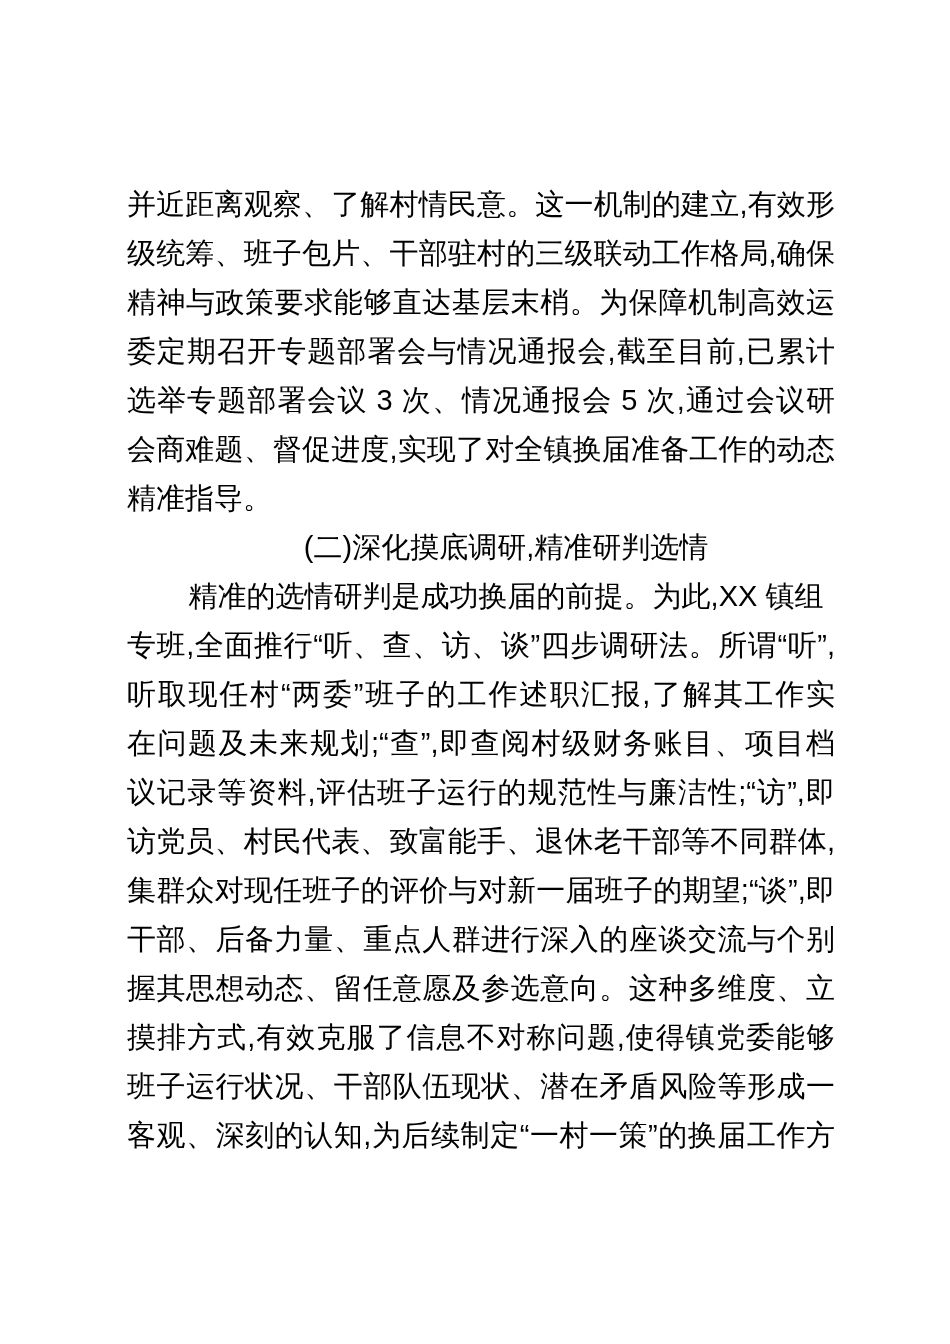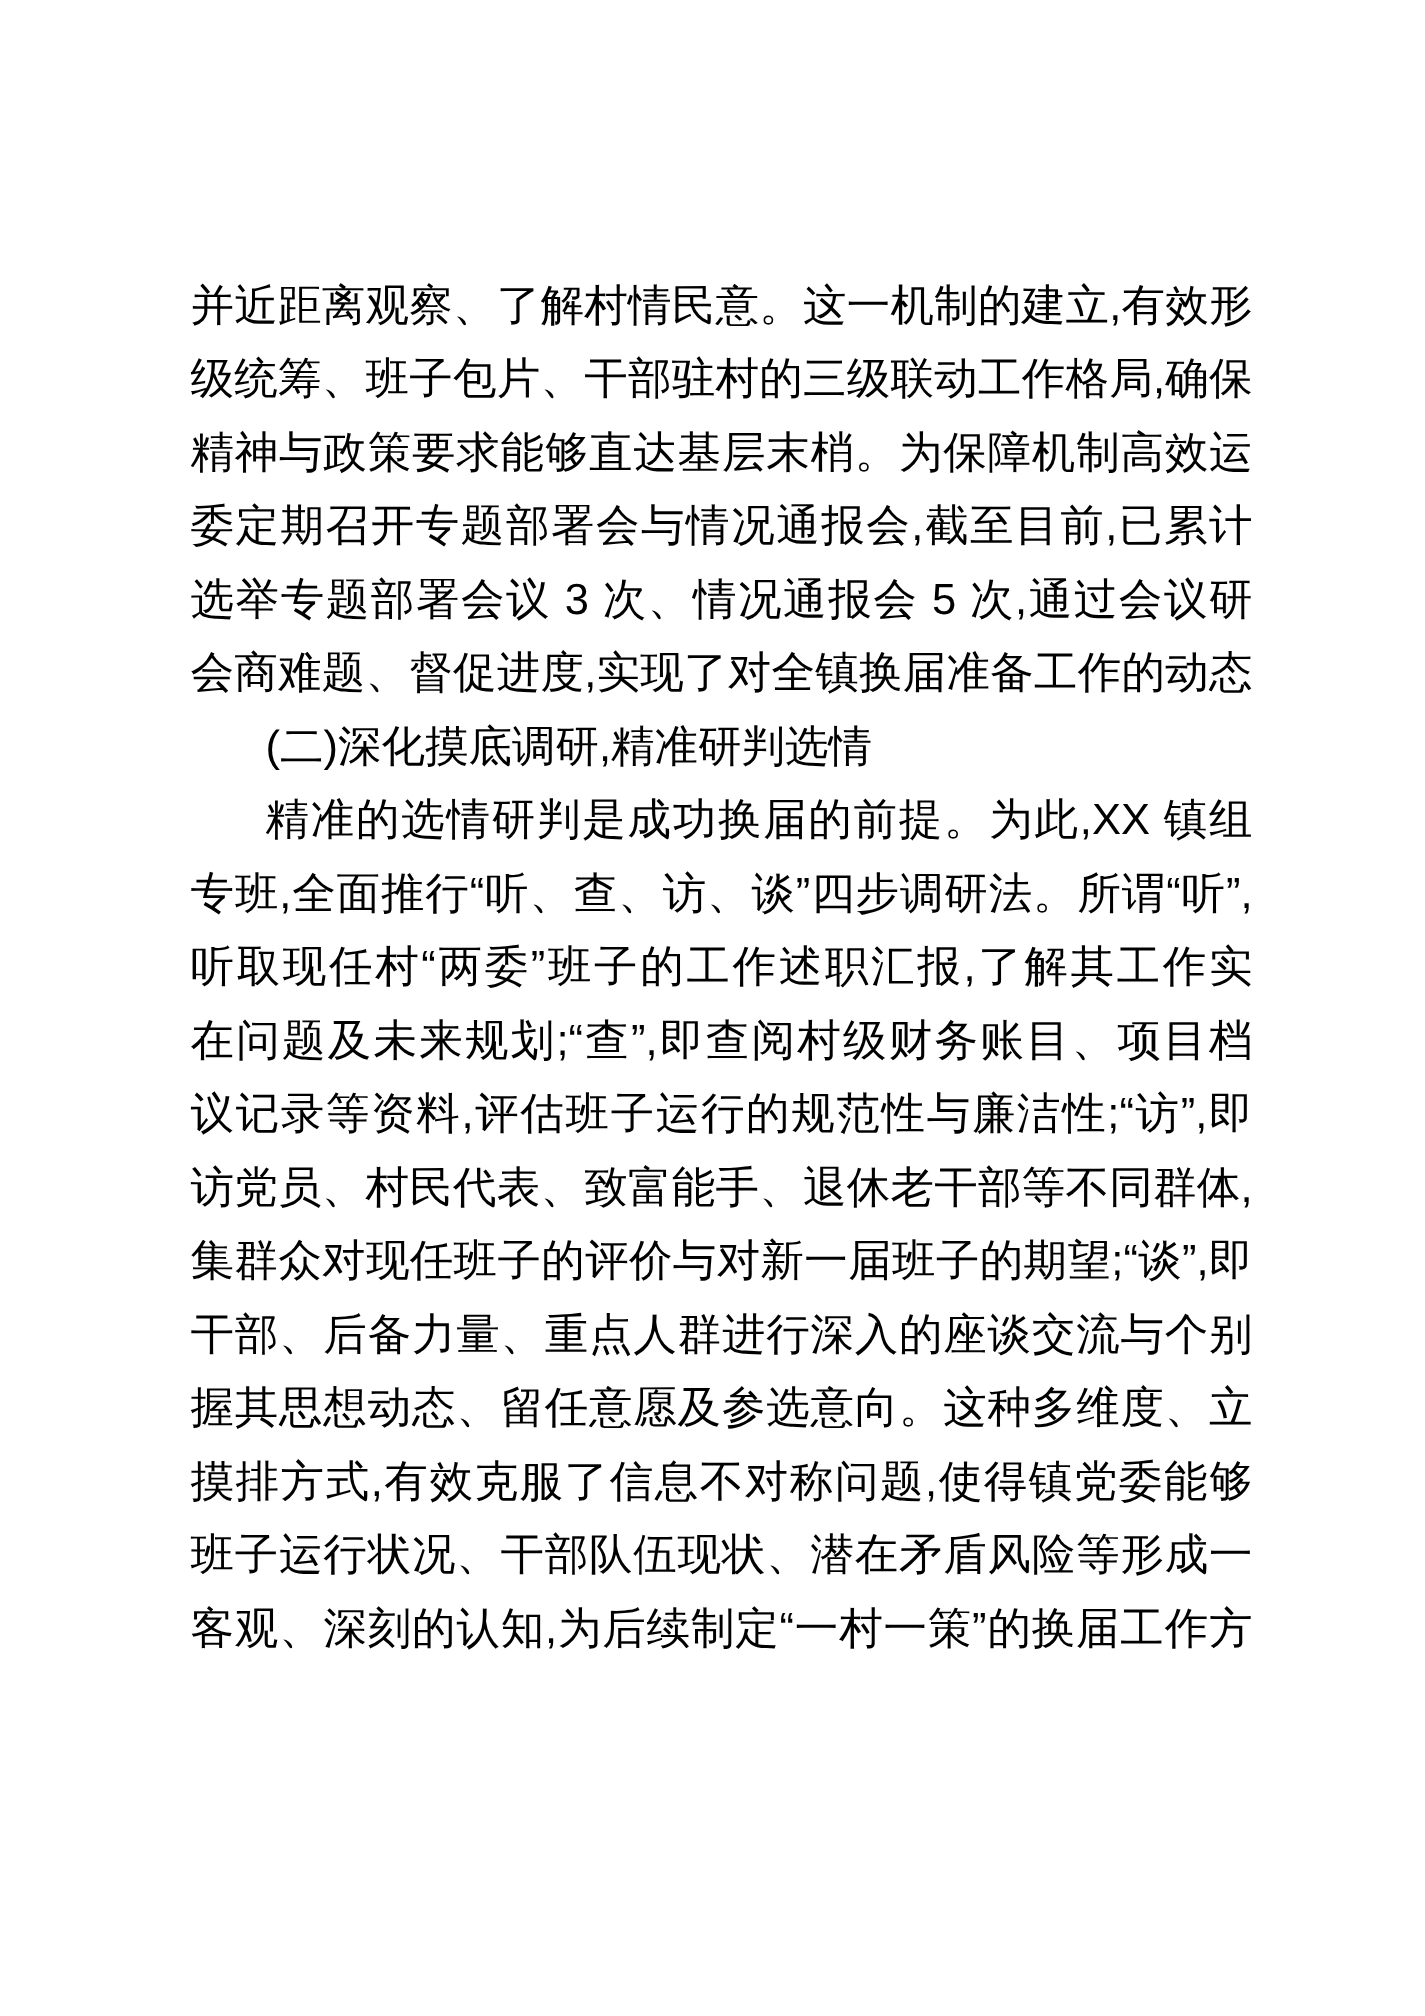--- a/index.html
+++ b/index.html
@@ -34,33 +34,35 @@
     overflow: hidden;
   }
   
   .j {
     text-align: justify;
     text-align-last: justify;
   }
   
   .ind {
     text-indent: 50px;
+    text-align: center;
   }
 </style>
 </head>
 <body>
 
 <div class="doc-page">
   <div class="text-block">
     <div class="ln j">并近距离观察、了解村情民意。这一机制的建立,有效形成了镇</div>
     <div class="ln j">级统筹、班子包片、干部驻村的三级联动工作格局,确保了上级</div>
     <div class="ln j">精神与政策要求能够直达基层末梢。为保障机制高效运转,镇党</div>
     <div class="ln j">委定期召开专题部署会与情况通报会,截至目前,已累计召开换届</div>
     <div class="ln j">选举专题部署会议 3 次、情况通报会 5 次,通过会议研判选情、</div>
     <div class="ln j">会商难题、督促进度,实现了对全镇换届准备工作的动态管理和</div>
+    <div class="ln">精准指导。</div>
     <div class="ln ind">(二)深化摸底调研,精准研判选情</div>
     <div class="ln j ind">精准的选情研判是成功换届的前提。为此,XX 镇组织工作</div>
     <div class="ln j">专班,全面推行“听、查、访、谈”四步调研法。所谓“听”,即</div>
     <div class="ln j">听取现任村“两委”班子的工作述职汇报,了解其工作实绩、存</div>
     <div class="ln j">在问题及未来规划;“查”,即查阅村级财务账目、项目档案、会</div>
     <div class="ln j">议记录等资料,评估班子运行的规范性与廉洁性;“访”,即广泛走</div>
     <div class="ln j">访党员、村民代表、致富能手、退休老干部等不同群体,全面收</div>
     <div class="ln j">集群众对现任班子的评价与对新一届班子的期望;“谈”,即与村</div>
     <div class="ln j">干部、后备力量、重点人群进行深入的座谈交流与个别访谈,掌</div>
     <div class="ln j">握其思想动态、留任意愿及参选意向。这种多维度、立体化的</div>

